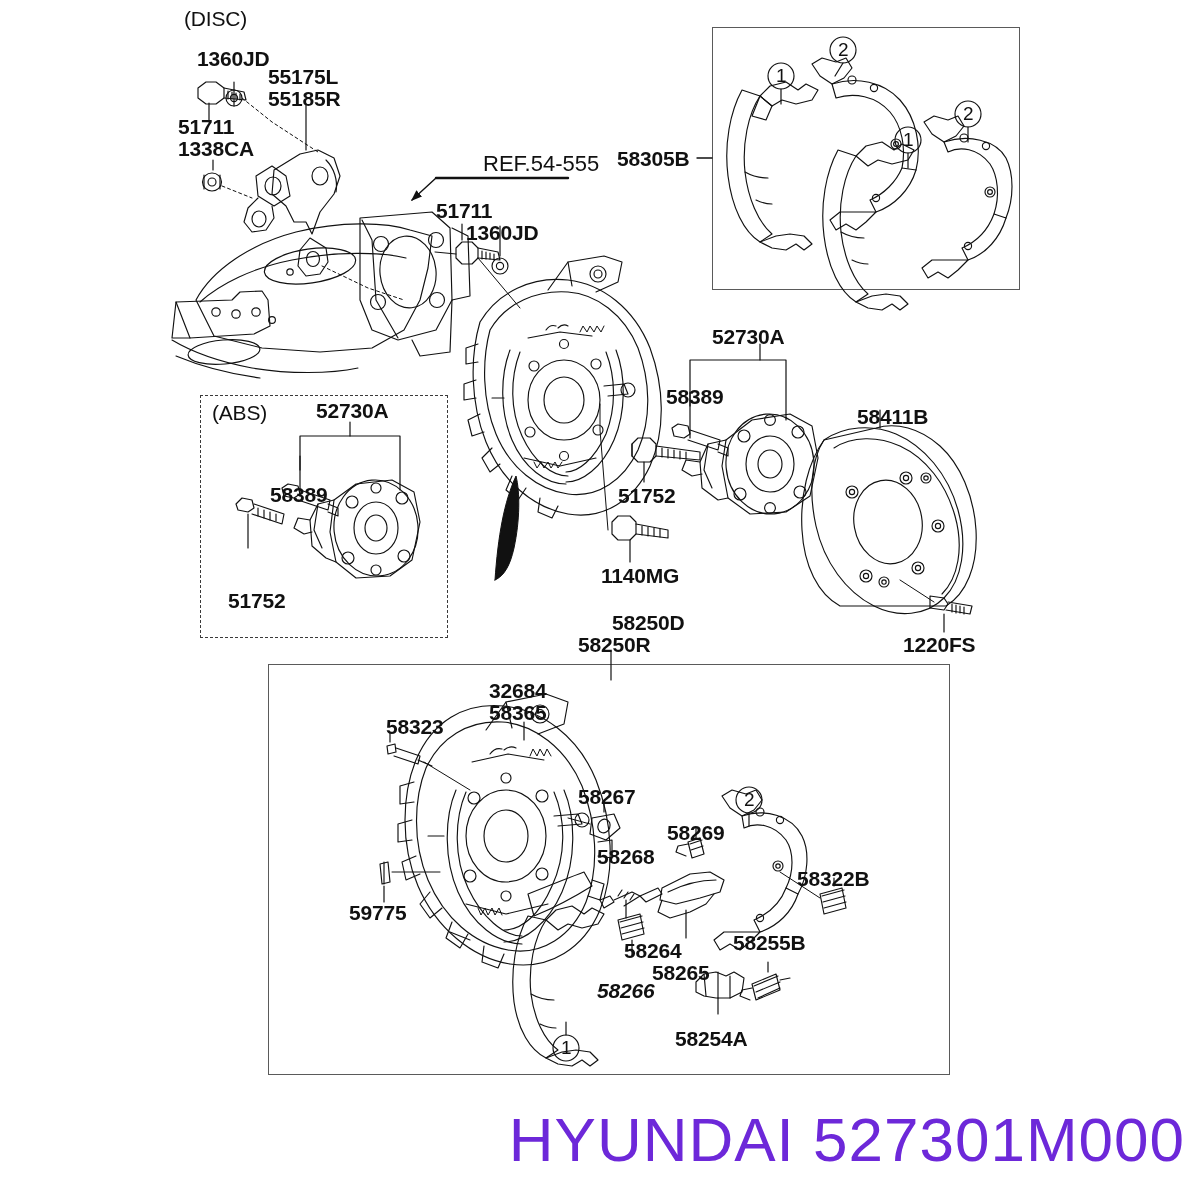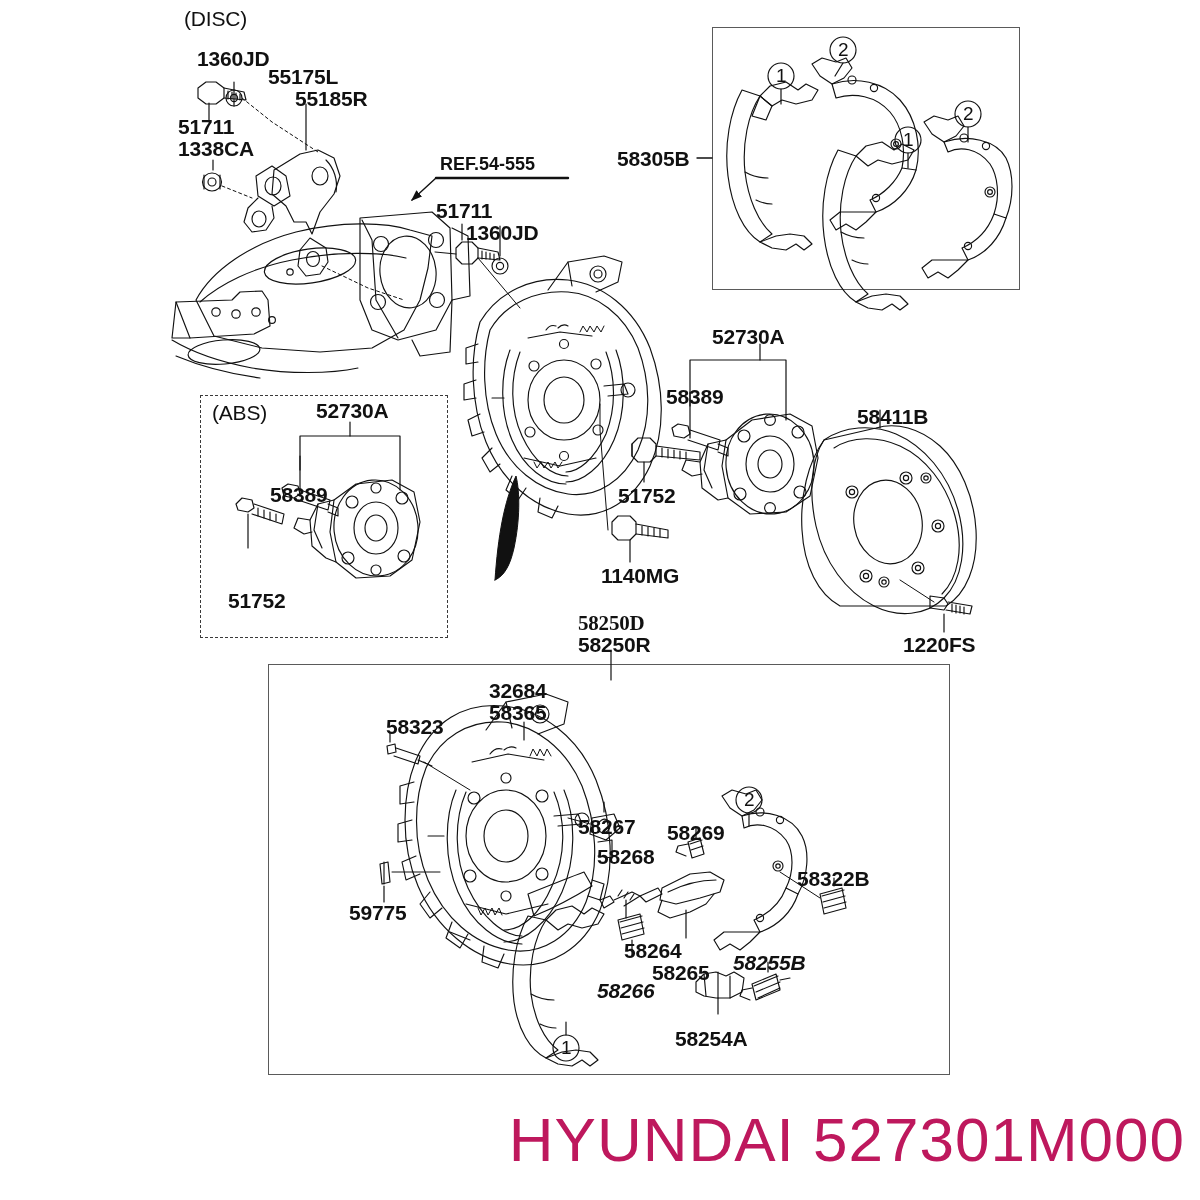--- a/index.html
+++ b/index.html
@@ -11,41 +11,41 @@
   }
   #sheet{position:absolute;left:0;top:0;width:1200px;height:1200px;}
 
   
   .lbl{
     position:absolute;
     font-family:"Liberation Sans","DejaVu Sans",sans-serif;
     font-size:21px;font-weight:700;color:#111;
     white-space:pre;line-height:22px;letter-spacing:-0.2px;
   }
-  .lbl.ref{font-size:18px;font-weight:700;letter-spacing:0px;}
+  .lbl.ref{font-size:22px;font-weight:400;letter-spacing:0px;margin-left:43px;}
   .lbl.grp{font-size:21px;font-weight:400;}
 
   
   .box{position:absolute;border:1.6px solid #5a5a5a;background:transparent;box-sizing:border-box;}
   .box.dashed{border:1.7px dashed #3a3a3a;}
 
   
   .art{position:absolute;left:0;top:0;width:1200px;height:1200px;pointer-events:none;}
 
   
   #footer{
     position:absolute;left:0;top:1096px;width:1200px;height:104px;
     background:#ffffff;
   }
   #footer-rule{position:absolute;left:0;top:0;width:1200px;height:2px;background:#ffffff;}
   #brandtext{
     position:absolute;left:0;top:1104px;width:1185px;
     text-align:right;
     font-family:"Liberation Sans","DejaVu Sans",sans-serif;
-    font-size:62px;font-weight:400;letter-spacing:1px;color:#be185d;
+    font-size:62px;font-weight:400;letter-spacing:1px;color:#6d28d9;
     white-space:pre;
   }
 </style>
 </head>
 <body>
 
 <div id="sheet">
 
   <div class="box" style="left:712px;top:27px;width:308px;height:263px;"></div>
 
@@ -529,55 +529,55 @@
       <ellipse cx="54" cy="52" rx="52" ry="50" fill="none" stroke="#9aa0a3" stroke-width="2.2"></ellipse>
     </g>
   </svg>
 
   <div class="lbl grp" style="left:184px;top:8px;">(DISC)</div>
   <div class="lbl grp" style="left:212px;top:402px;">(ABS)</div>
   <div class="lbl ref" style="left:440px;top:153px;">REF.54-555</div>
 
   <div class="lbl" style="left:197px;top:48px;">1360JD</div>
   <div class="lbl" style="left:268px;top:66px;">55175L</div>
-  <div class="lbl" style="left:268px;top:88px;margin-left:27px;">55185R</div>
+  <div class="lbl" style="left:268px;top:88px;">55185R</div>
   <div class="lbl" style="left:178px;top:116px;">51711</div>
   <div class="lbl" style="left:178px;top:138px;">1338CA</div>
 
   <div class="lbl" style="left:436px;top:200px;">51711</div>
   <div class="lbl" style="left:466px;top:222px;">1360JD</div>
   <div class="lbl" style="left:618px;top:485px;">51752</div>
   <div class="lbl" style="left:601px;top:565px;">1140MG</div>
 
   <div class="lbl" style="left:617px;top:148px;">58305B</div>
 
   <div class="lbl" style="left:712px;top:326px;">52730A</div>
   <div class="lbl" style="left:666px;top:386px;">58389</div>
   <div class="lbl" style="left:857px;top:406px;">58411B</div>
   <div class="lbl" style="left:903px;top:634px;">1220FS</div>
 
   <div class="lbl" style="left:316px;top:400px;">52730A</div>
   <div class="lbl" style="left:270px;top:484px;">58389</div>
   <div class="lbl" style="left:228px;top:590px;">51752</div>
 
-  <div class="lbl" style="left:578px;top:612px;font-family:Liberation Serif, serif;">58250D</div>
+  <div class="lbl" style="left:612px;top:612px;">58250D</div>
   <div class="lbl" style="left:578px;top:634px;">58250R</div>
 
   <div class="lbl" style="left:489px;top:680px;">32684</div>
   <div class="lbl" style="left:489px;top:702px;">58365</div>
   <div class="lbl" style="left:362px;top:716px;margin-left:24px;">58323</div>
-  <div class="lbl" style="left:578px;top:786px;margin-top:30px;">58267</div>
+  <div class="lbl" style="left:578px;top:786px;">58267</div>
   <div class="lbl" style="left:597px;top:846px;">58268</div>
   <div class="lbl" style="left:667px;top:822px;">58269</div>
   <div class="lbl" style="left:797px;top:868px;">58322B</div>
   <div class="lbl" style="left:349px;top:902px;">59775</div>
   <div class="lbl" style="left:624px;top:940px;">58264</div>
   <div class="lbl" style="left:652px;top:962px;">58265</div>
   <div class="lbl" style="left:597px;top:980px;font-style:italic;">58266</div>
-  <div class="lbl" style="left:733px;top:952px;font-style:italic;">58255B</div>
+  <div class="lbl" style="left:733px;top:932px;">58255B</div>
   <div class="lbl" style="left:675px;top:1028px;">58254A</div>
 
   <div class="lbl" style="left:776px;top:65px;font-size:19px;font-weight:400;">1</div>
   <div class="lbl" style="left:838px;top:39px;font-size:19px;font-weight:400;">2</div>
   <div class="lbl" style="left:903px;top:129px;font-size:19px;font-weight:400;">1</div>
   <div class="lbl" style="left:963px;top:103px;font-size:19px;font-weight:400;">2</div>
   <div class="lbl" style="left:744px;top:789px;font-size:19px;font-weight:400;">2</div>
   <div class="lbl" style="left:561px;top:1037px;font-size:19px;font-weight:400;">1</div>
 
   <div id="footer">

